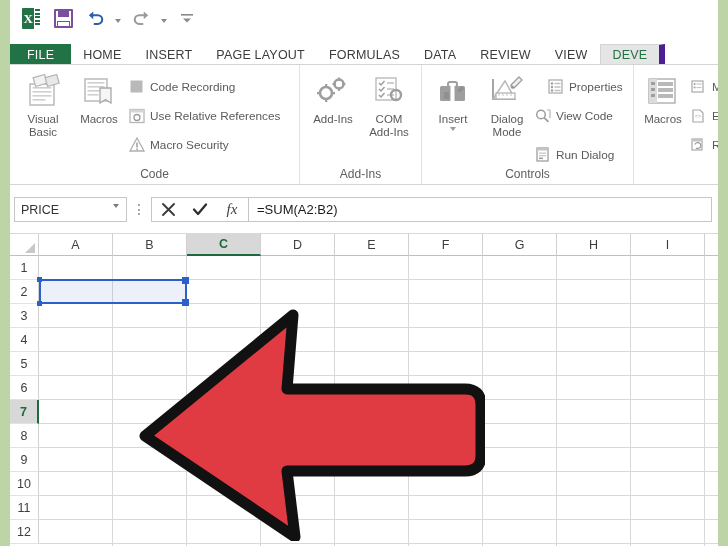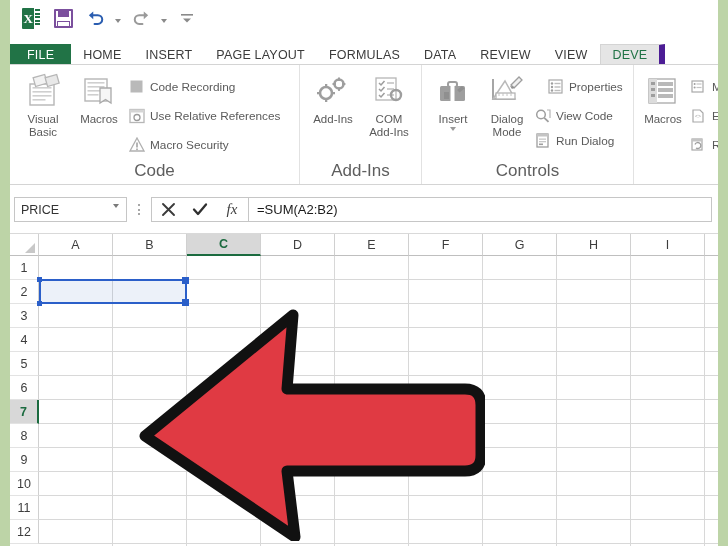--- a/index.html
+++ b/index.html
@@ -123,21 +123,21 @@
     width: 708px; height: 120px;
     background: #ffffff;
     border-bottom: 1px solid #d4d4d4;
   }
   .group {
     position: absolute; top: 0; height: 119px;
     border-right: 1px solid #e2e2e2;
   }
   .group-label {
     position: absolute; bottom: 3px; left: 0; right: 0;
-    text-align: center; font-size: 17px; color: #5e5e5e;
+    text-align: center; font-size: 12px; color: #5e5e5e;
   }
   .bigbtn {
     position: absolute;
     width: 54px;
     display: flex; flex-direction: column; align-items: center;
     top: 6px;
     font-size: 11.5px; color: #5a5a5a; line-height: 13px; text-align: center;
   }
   .bigbtn .ic { height: 42px; display:flex; align-items:center; justify-content:center; }
   .smallbtn {
@@ -522,21 +522,21 @@
         <div class="smallbtn" style="left:112px; top:42px;">
           <span class="ic">
             <svg width="16" height="15" viewBox="0 0 16 15">
               <circle cx="6" cy="6.5" r="4.3" fill="#fff" stroke="#9e9e9e" stroke-width="1.5"></circle>
               <path d="M9.3 9.8 L13.5 13.8" stroke="#9e9e9e" stroke-width="1.8"></path>
               <path d="M12 2 l3 0 l0 8" fill="none" stroke="#b5b5b5" stroke-width="1.2"></path>
             </svg>
           </span>
           <span>View Code</span>
         </div>
-        <div class="smallbtn" style="left:112px; top:67px;">
+        <div class="smallbtn" style="left:112px; top:81px;">
           <span class="ic">
             <svg width="15" height="15" viewBox="0 0 15 15">
               <rect x="2" y="1" width="11" height="13" fill="#fff" stroke="#9e9e9e" stroke-width="1.3"></rect>
               <rect x="2" y="1" width="11" height="2.5" fill="#c4c4c4"></rect>
               <rect x="4" y="5.5" width="7" height="1.3" fill="#c8c8c8"></rect>
               <rect x="4" y="8" width="7" height="1.3" fill="#c8c8c8"></rect>
               <rect x="4" y="10.5" width="4" height="1.6" fill="#9e9e9e"></rect>
             </svg>
           </span>
           <span>Run Dialog</span>

